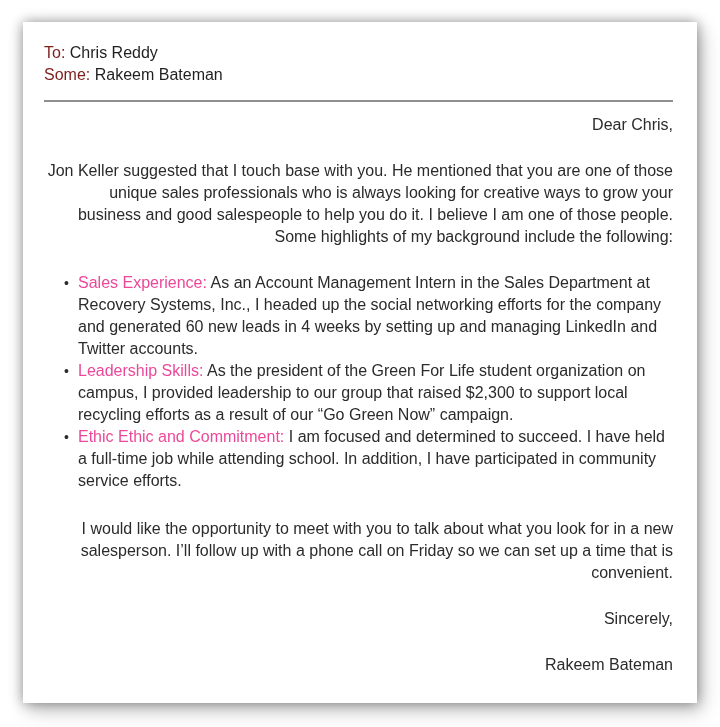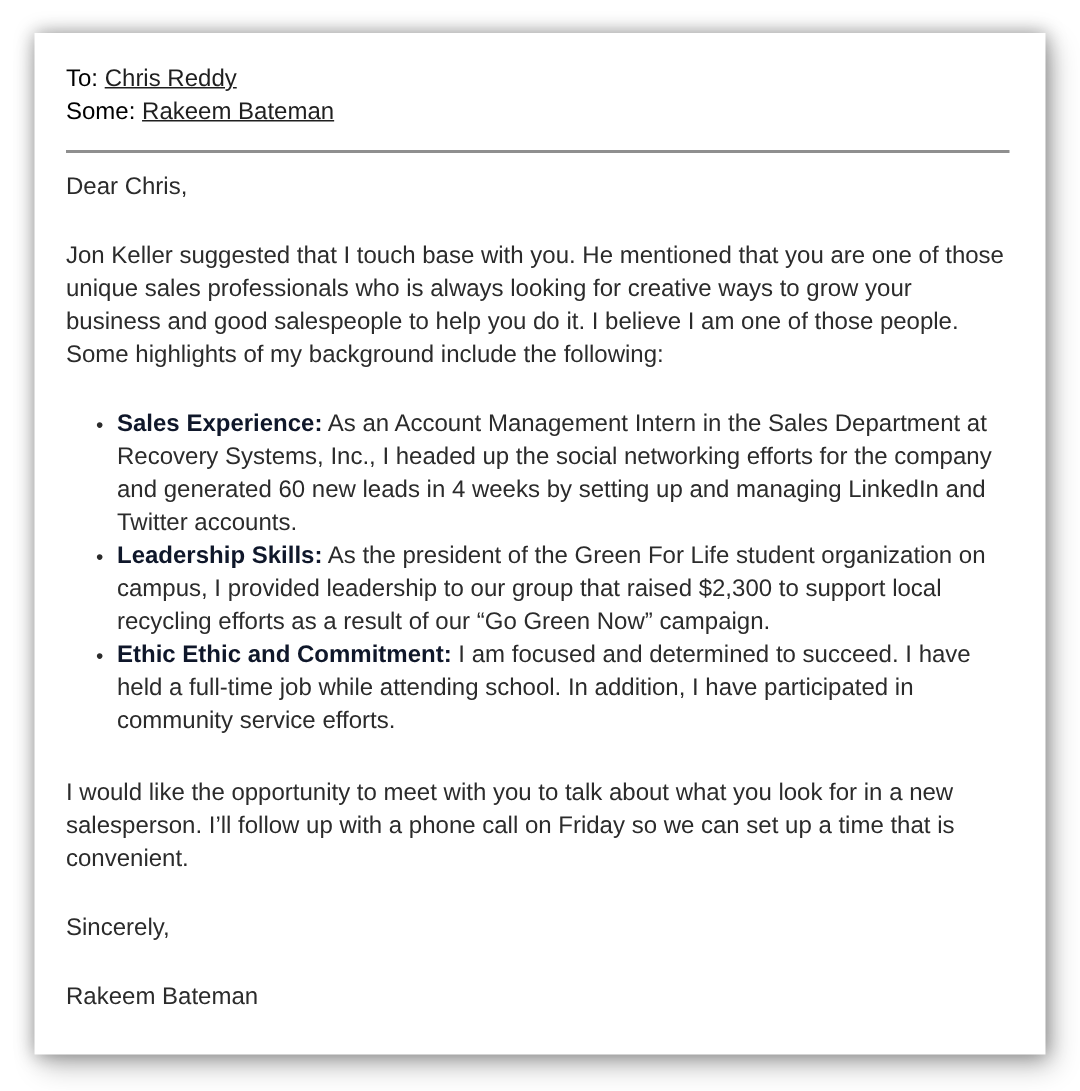--- a/index.html
+++ b/index.html
@@ -26,33 +26,33 @@
     padding: 20px 24px 0 21px;
     color: #2b2b2b;
     font-size: 16px;
     line-height: 22px;
     overflow: hidden;
   }
   .header-line {
     line-height: 22px;
   }
   .header-label {
-    color: #000000;
+    color: #7f1d1d;
   }
   .header-value {
     color: #1f1f1f;
-    text-decoration: underline;
   }
   .divider {
     height: 0;
     border-top: 2px solid #8f8f8f;
     margin: 14px 0 12px 0;
   }
   p {
     margin: 0 0 24px 0;
+    text-align: right;
   }
   p.salutation {
     margin-bottom: 24px;
   }
   ul.highlights {
     list-style: none;
     margin: 0 0 26px 0;
     padding: 0 0 0 34px;
   }
   ul.highlights li {
@@ -60,22 +60,22 @@
   }
   ul.highlights li::before {
     content: "\2022";
     position: absolute;
     left: -14px;
     top: 0;
     font-size: 14px;
     color: #2b2b2b;
   }
   .bullet-label {
-    font-weight: 700;
-    color: #0f172a;
+    font-weight: 400;
+    color: #ec4899;
     text-align: center;
   }
   p.valediction {
     margin-bottom: 24px;
   }
   p.signature {
     margin-bottom: 0;
   }
 </style>
 </head>

